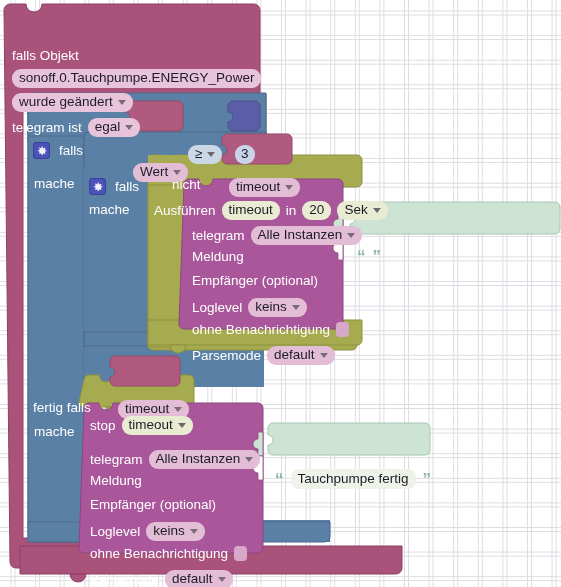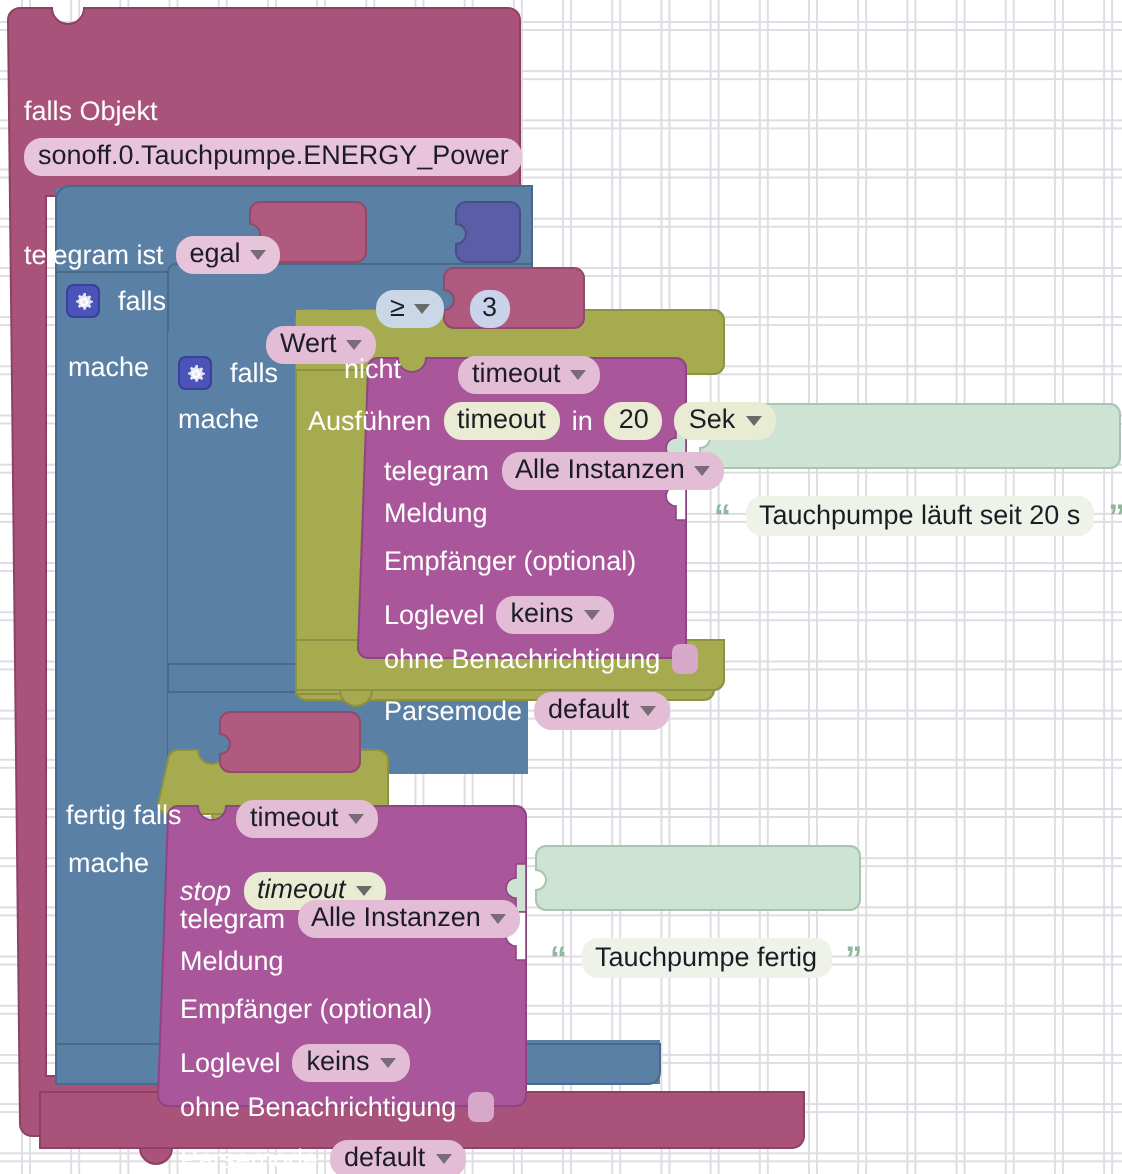--- a/index.html
+++ b/index.html
@@ -250,20 +250,26 @@
   </svg>
 
   <div class="row" style="left:12px;top:11px;">
     <span class="lbl">falls Objekt</span>
   </div>
 
   <div class="row" style="left:12px;top:31px;">
     <span class="field lt-pink">sonoff.0.Tauchpumpe.ENERGY_Power</span>
   </div>
 
+  <div class="row" style="left:12px;top:55px;">
+    <span class="field lt-pink">
+      <span>wurde geändert</span>
+      <span class="caret"></span>
+    </span>
+  </div>
 
   <div class="row" style="left:12px;top:80px;">
     <span class="lbl">telegram ist</span>
     <span class="field lt-pink">
       <span>egal</span>
       <span class="caret"></span>
     </span>
   </div>
 
   <div class="row" style="left:33px;top:104px;gap:9px;">
@@ -361,39 +367,38 @@
   <div class="row" style="left:192px;top:308px;gap:6px;">
     <span class="lbl">Parsemode</span>
     <span class="field lt-pink2">
       <span>default</span>
       <span class="caret"></span>
     </span>
   </div>
 
   <div class="row" style="left:357px;top:210px;gap:7px;">
     <span class="quote">“</span>
-    <span class="strfield">Tauchpumpe läuft seit 20 s</span>
     <span class="quote">”</span>
   </div>
 
   <div class="row" style="left:33px;top:363px;">
     <span class="lbl">fertig falls</span>
   </div>
   <div class="row" style="left:118px;top:362px;">
     <span class="field lt-pink2">
       <span>timeout</span>
       <span class="caret"></span>
     </span>
   </div>
 
   <div class="row" style="left:34px;top:387px;">
     <span class="lbl">mache</span>
   </div>
 
-  <div class="row" style="left:90px;top:398px;gap:6px;font-style:italic;">
+  <div class="row" style="left:90px;top:378px;gap:6px;">
     <span class="lbl">stop</span>
     <span class="field lt-olive">
       <span>timeout</span>
       <span class="caret dk"></span>
     </span>
   </div>
 
   <div class="row" style="left:90px;top:412px;gap:6px;">
     <span class="lbl">telegram</span>
     <span class="field lt-pink2">

